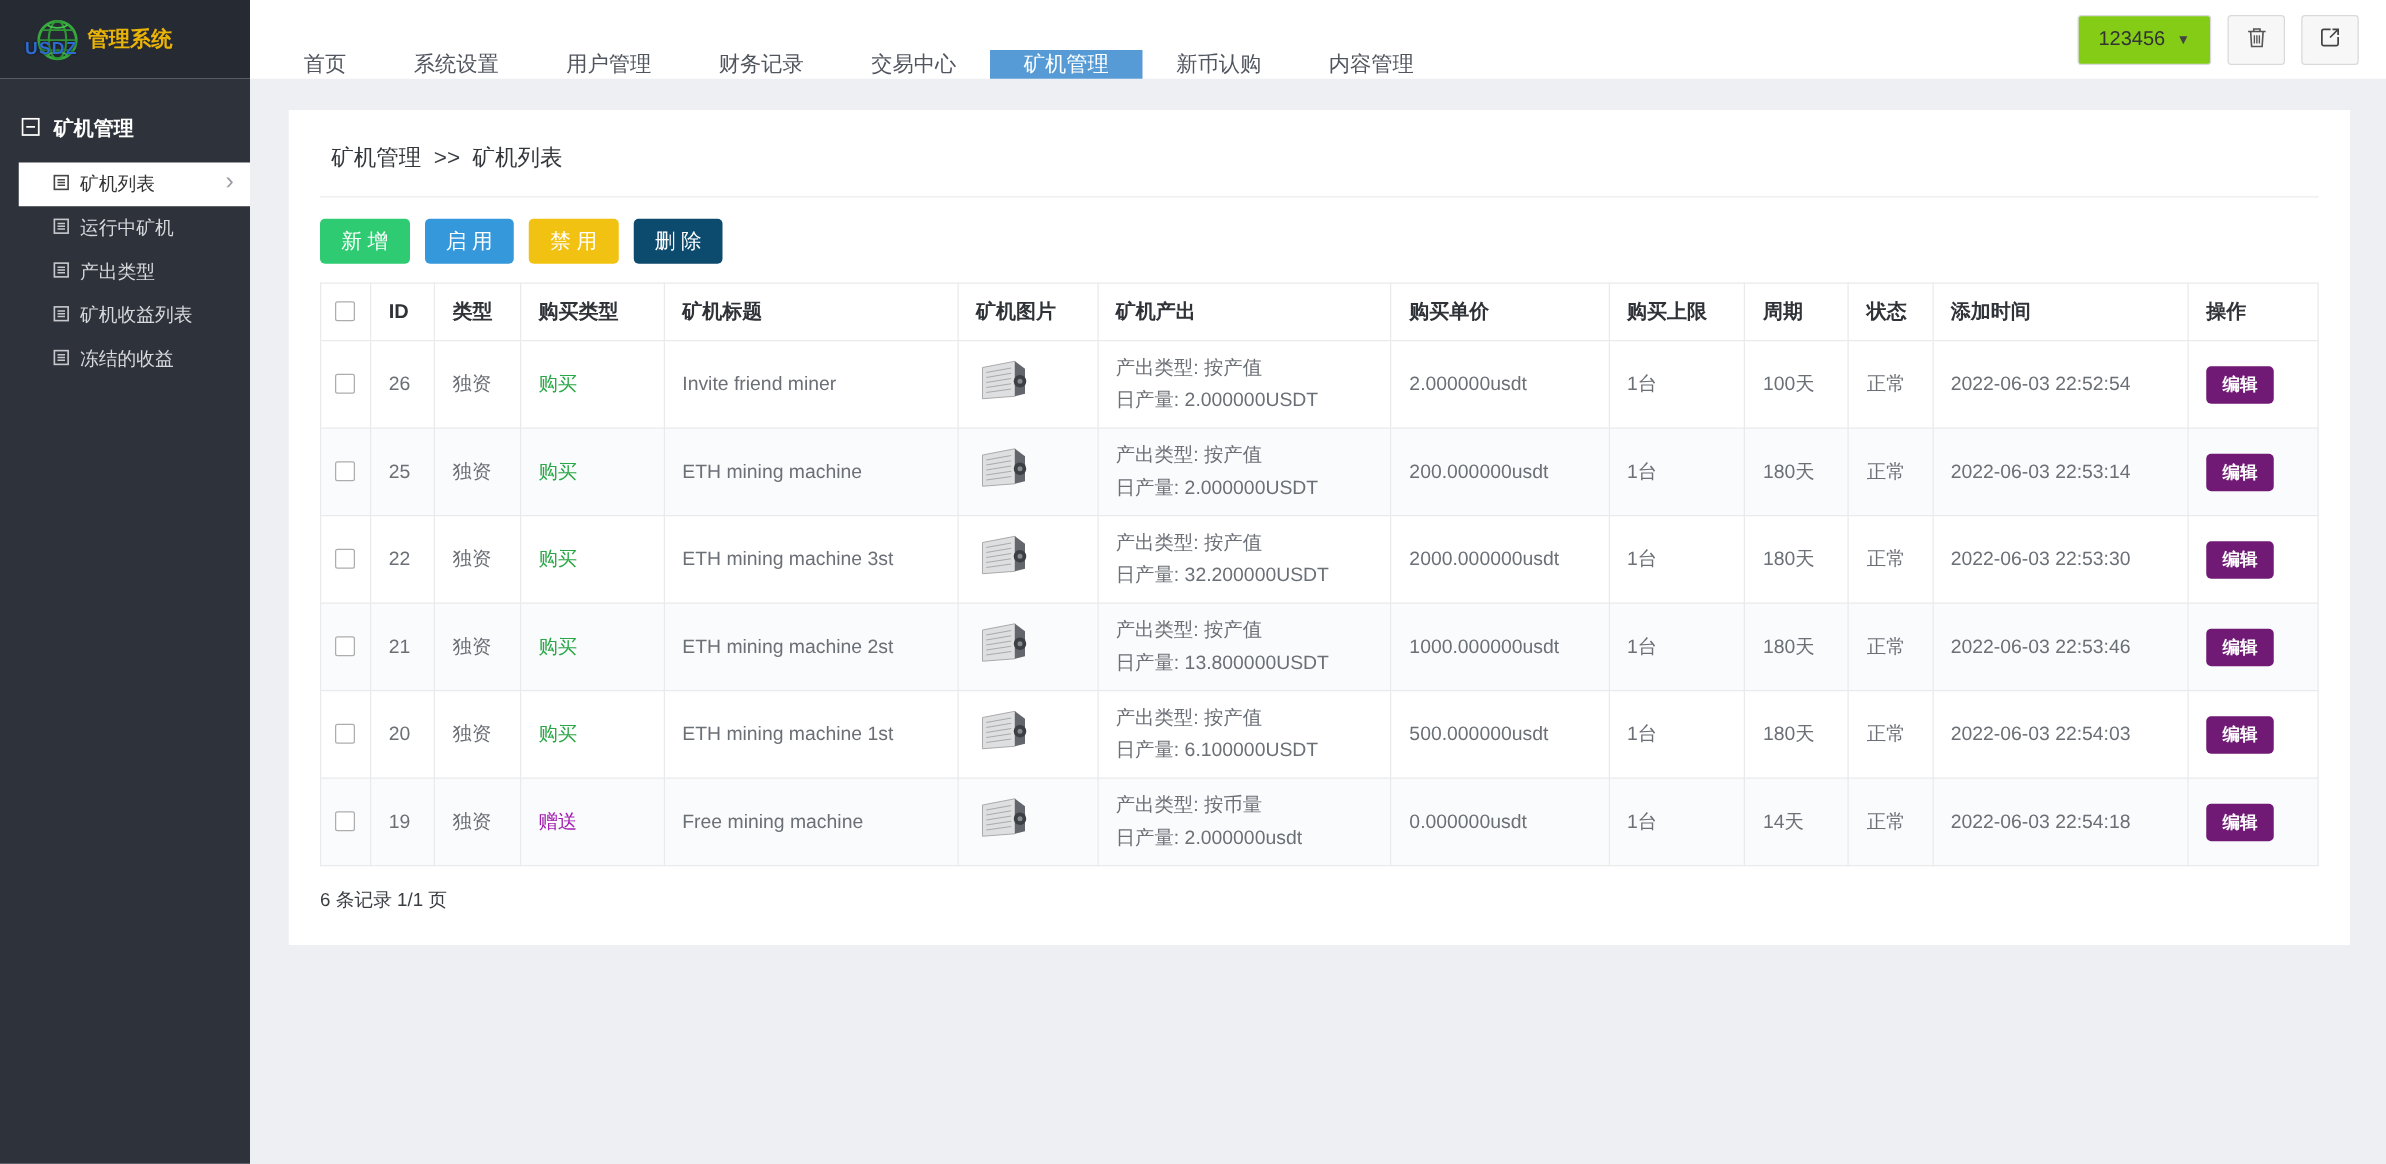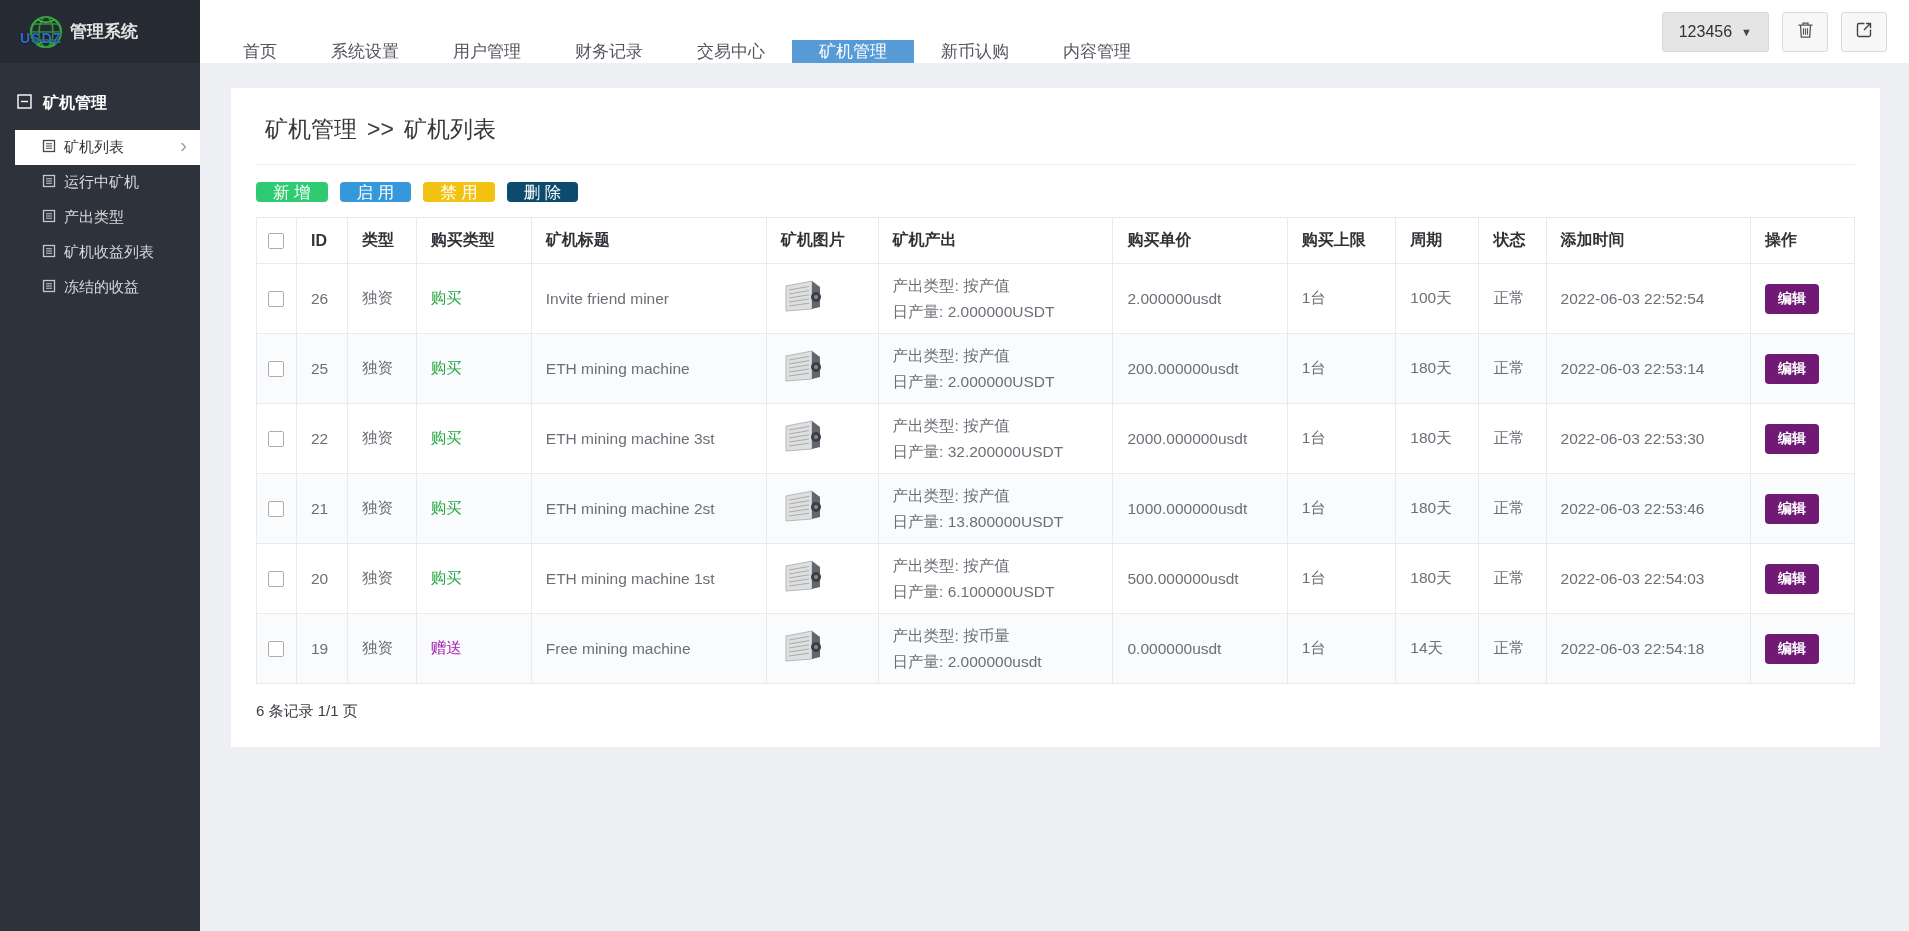--- a/index.html
+++ b/index.html
@@ -3,46 +3,46 @@
 <meta charset="utf-8">
 <style>
   * { box-sizing: border-box; margin: 0; padding: 0; }
   html,body { width:1909px; height:931px; overflow:hidden; font-family:"Liberation Sans","DejaVu Sans",sans-serif; background:#edeff3; }
 
   
   .topbar { position:absolute; top:0; left:0; right:0; height:63px; background:#fff; display:flex; align-items:stretch; z-index:5; }
   .logo { width:200px; background:#262a33; display:flex; align-items:center; padding-left:26px; position:relative; flex:none; }
   .logo-globe { position:relative; width:40px; height:40px; flex:none; }
   .logo-usdz { position:absolute; left:20px; top:30px; color:#2d6bd2; font-size:14px; font-weight:bold; letter-spacing:1px; text-shadow:0 0 2px #10131a; }
-  .logo-title { color:#e5e5e5; font-size:17px; font-weight:bold; margin-left:4px; }
+  .logo-title { color:#eab308; font-size:17px; font-weight:bold; margin-left:4px; }
   .topnav { display:flex; align-items:flex-end; margin-left:16px; }
   .nav-item { display:flex; align-items:center; padding:0 27px; font-size:17px; color:#51555e; cursor:pointer; text-decoration:none; }
   .nav-item.active { background:#569bd5; color:#fff; }
   .top-actions { margin-left:auto; display:flex; align-items:center; gap:13px; padding-right:22px; }
-  .user-btn { height:40px; padding:0 16px; background:#e5e5e5; border:1px solid #d9d9d9; border-radius:3px; font-size:16px; color:#333; display:flex; align-items:center; gap:9px; cursor:pointer; font-family:inherit; }
+  .user-btn { height:40px; padding:0 16px; background:#84cc16; border:1px solid #d9d9d9; border-radius:3px; font-size:16px; color:#333; display:flex; align-items:center; gap:9px; cursor:pointer; font-family:inherit; }
   .caret { font-size:11px; color:#444; }
   .icon-btn { width:46px; height:40px; background:#f7f7f7; border:1px solid #d9d9d9; border-radius:3px; display:flex; align-items:center; justify-content:center; cursor:pointer; }
 
   
   .sidebar { position:absolute; top:63px; left:0; bottom:0; width:200px; background:#2e323b; }
   .side-header { display:flex; align-items:center; gap:11px; padding:30px 0 16px 17px; color:#fff; font-size:16px; font-weight:bold; cursor:pointer; }
   .side-menu { list-style:none; }
   .side-item { height:35px; display:flex; align-items:center; padding-left:42px; font-size:15px; color:#d7d9dc; cursor:pointer; position:relative; }
   .side-item .doc-icon { margin-right:8px; opacity:.9; }
   .side-item .chev { display:none; }
   .side-item.active { background:#fff; margin-left:15px; padding-left:27px; color:#333; }
   .side-item.active .chev { display:block; position:absolute; right:13px; color:#9a9da3; font-size:20px; line-height:1; top:5px; }
 
   
   .main { position:absolute; top:63px; left:200px; right:0; bottom:0; background:#edeff3; padding:25px 29px 0 31px; overflow:hidden; }
   .card { background:#fff; padding:0 25px 26px; }
-  .breadcrumb { padding:26px 0 19px 9px; font-size:23px; color:#33373c; border-bottom:1px solid #ececec; }
+  .breadcrumb { padding:26px 0 19px 9px; font-size:18px; color:#33373c; border-bottom:1px solid #ececec; }
   .breadcrumb .sep { margin:0 10px; color:#3a3e44; }
   .toolbar { padding:17px 0 15px; display:flex; gap:12px; }
-  .btn { height:20px; padding:0 17px; border:none; border-radius:4px; color:#fff; font-size:16.5px; cursor:pointer; font-family:inherit; }
+  .btn { height:36px; padding:0 17px; border:none; border-radius:4px; color:#fff; font-size:16.5px; cursor:pointer; font-family:inherit; }
   .btn-add { background:#2fcb73; }
   .btn-enable { background:#3598db; }
   .btn-disable { background:#f2c212; }
   .btn-delete { background:#0c4a6e; }
 
   table { width:100%; border-collapse:collapse; table-layout:fixed; }
   th,td { border:1px solid #e9eaec; padding-left:14px; text-align:left; overflow:hidden; }
   th { height:46px; font-size:16px; color:#2f3338; font-weight:bold; }
   td { height:70px; font-size:15.5px; color:#6b6f76; }
   th.cb, td.cb { text-align:center; padding-left:0; }

